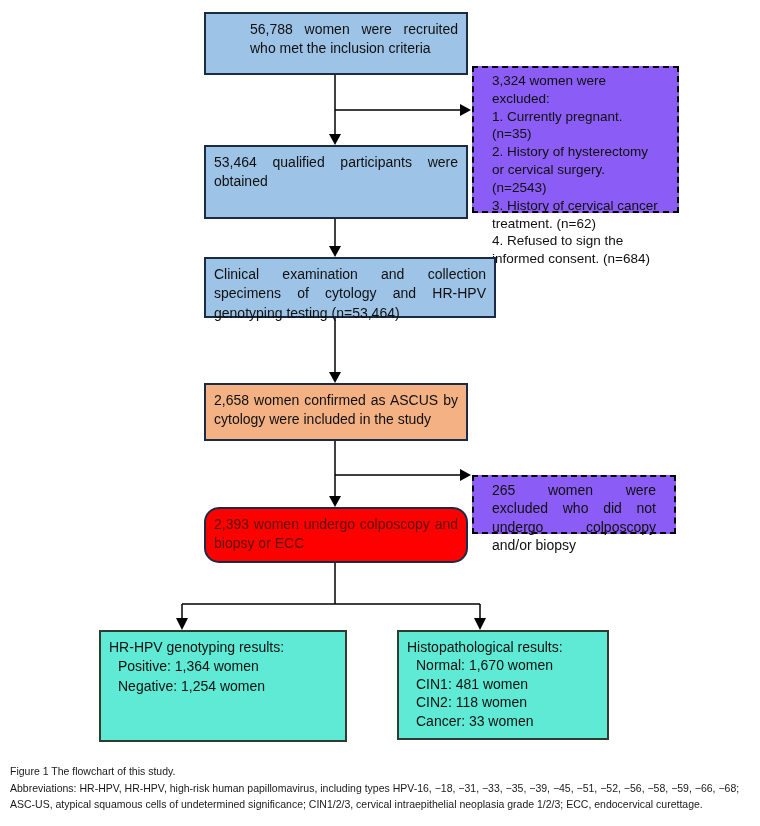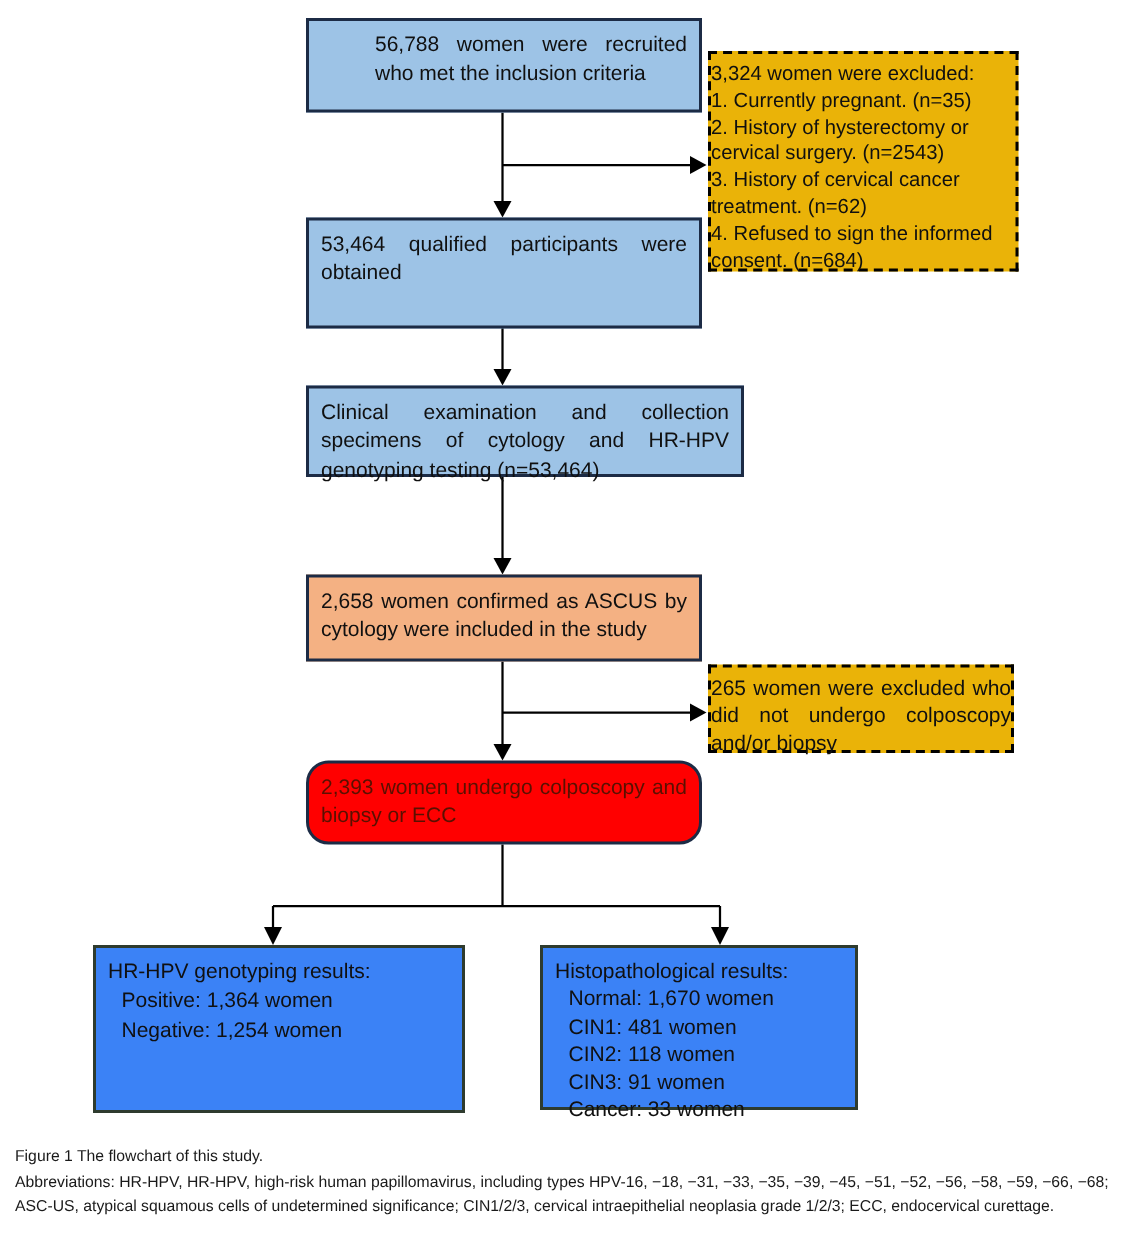--- a/index.html
+++ b/index.html
@@ -2,22 +2,22 @@
 <html><head>
 <meta charset="utf-8">
 <style>
   html,body{margin:0;padding:0;background:#ffffff;}
   body{width:760px;height:826px;position:relative;font-family:"Liberation Sans","DejaVu Sans",sans-serif;color:#111;}
   .stage{position:absolute;left:0;top:0;width:760px;height:826px;overflow:hidden;}
   .box{position:absolute;box-sizing:border-box;border:2px solid #1c2b45;padding:6px 8px;font-size:14px;line-height:1.38;color:#101010;}
   .blue{background:#9DC3E6;}
   .orange{background:#F4B183;}
   .red{background:#FF0000;color:#5a1000;}
-  .green{background:#3b82f6;border-color:#2e3b2e;}
-  .dashed{background:#eab308;border:2px dashed #000;font-size:13.5px;line-height:1.32;padding:4px 0;}
+  .green{background:#5eead4;border-color:#2e3b2e;margin-left:37px;}
+  .dashed{background:#8b5cf6;border:2px dashed #000;font-size:13.5px;line-height:1.32;padding:4px 18px;margin-top:32px;}
   .just{text-align:justify;text-align-last:left;}
   .green .item, .green .title{white-space:nowrap;}
   .green .item{padding-left:9px;}
   svg.connectors{position:absolute;left:0;top:0;}
   .caption{position:absolute;left:10px;top:764px;width:742px;font-size:10.5px;line-height:1.5;color:#1a1a1a;}
   .caption b{font-weight:normal;}
   .figline{margin-bottom:1px;}
 </style>
 </head>
 <body>
@@ -73,21 +73,20 @@
     <div class="title">HR-HPV genotyping results:</div>
     <div class="item">Positive: 1,364 women</div>
     <div class="item">Negative: 1,254 women</div>
   </div>
 
   <div class="box green" style="left:360px;top:630px;width:212px;height:110px;line-height:1.32;">
     <div class="title">Histopathological results:</div>
     <div class="item">Normal: 1,670 women</div>
     <div class="item">CIN1: 481 women</div>
     <div class="item">CIN2: 118 women</div>
-    <div class="item">CIN3: 91 women</div>
     <div class="item">Cancer: 33 women</div>
   </div>
 
   <div class="caption">
     <div class="figline">
       <b>Figure 1</b>
       <span>The flowchart of this study.</span>
     </div>
     <div>
       <b>Abbreviations:</b>

